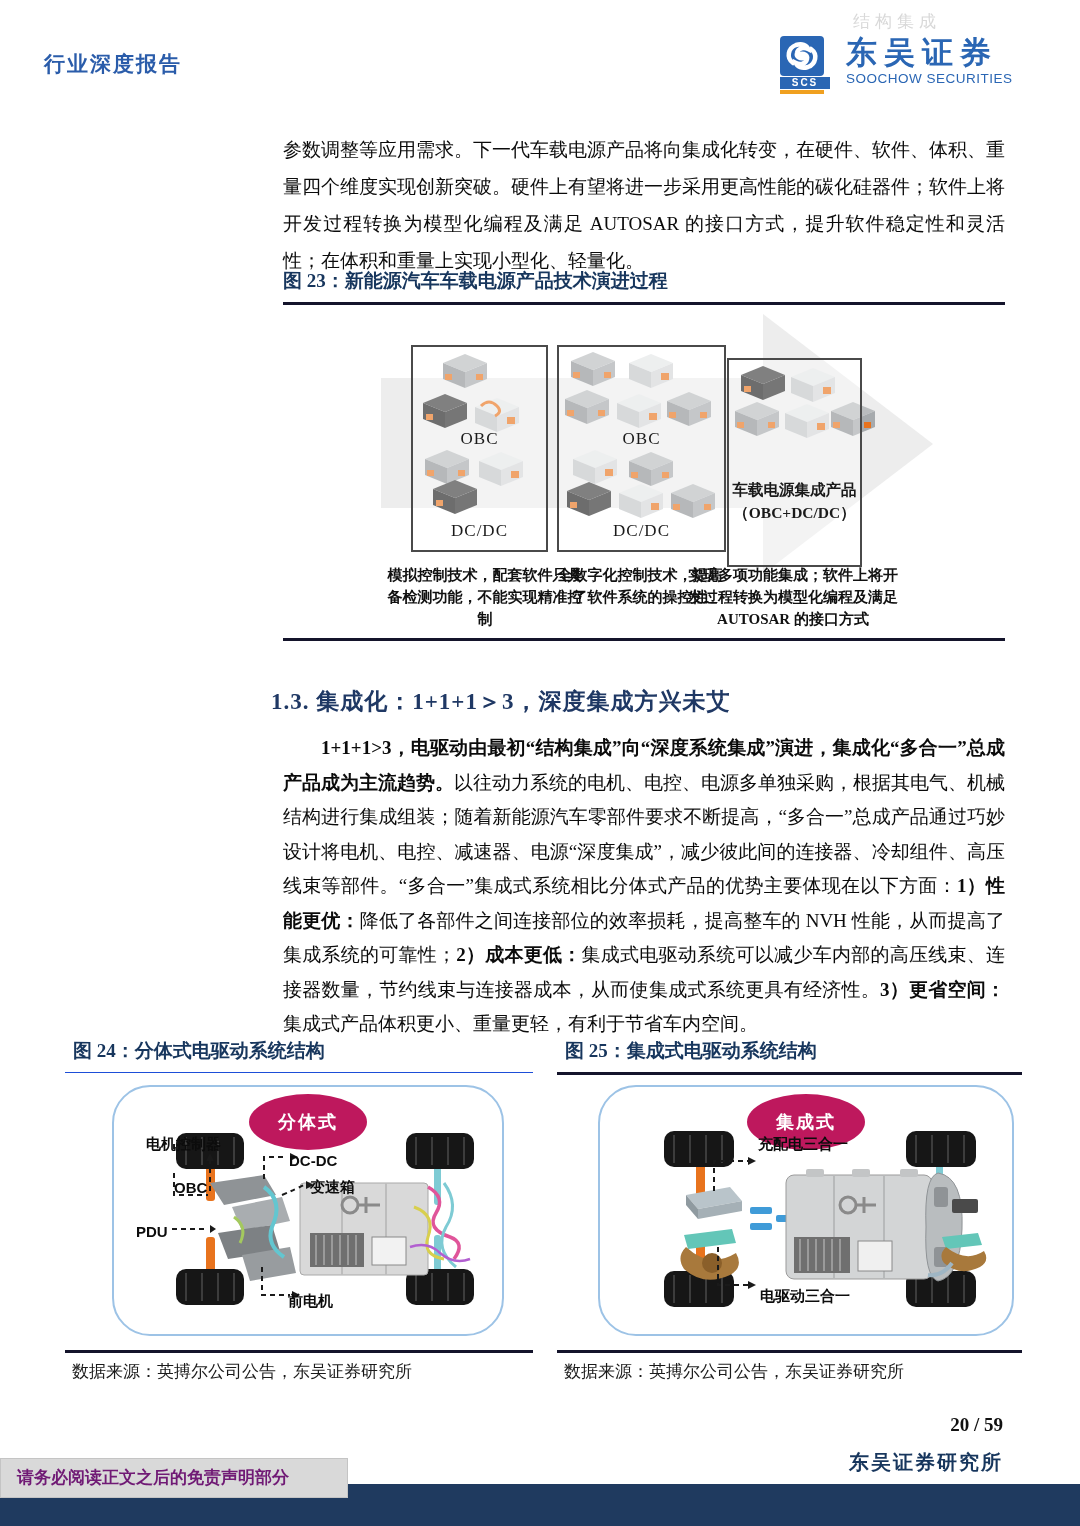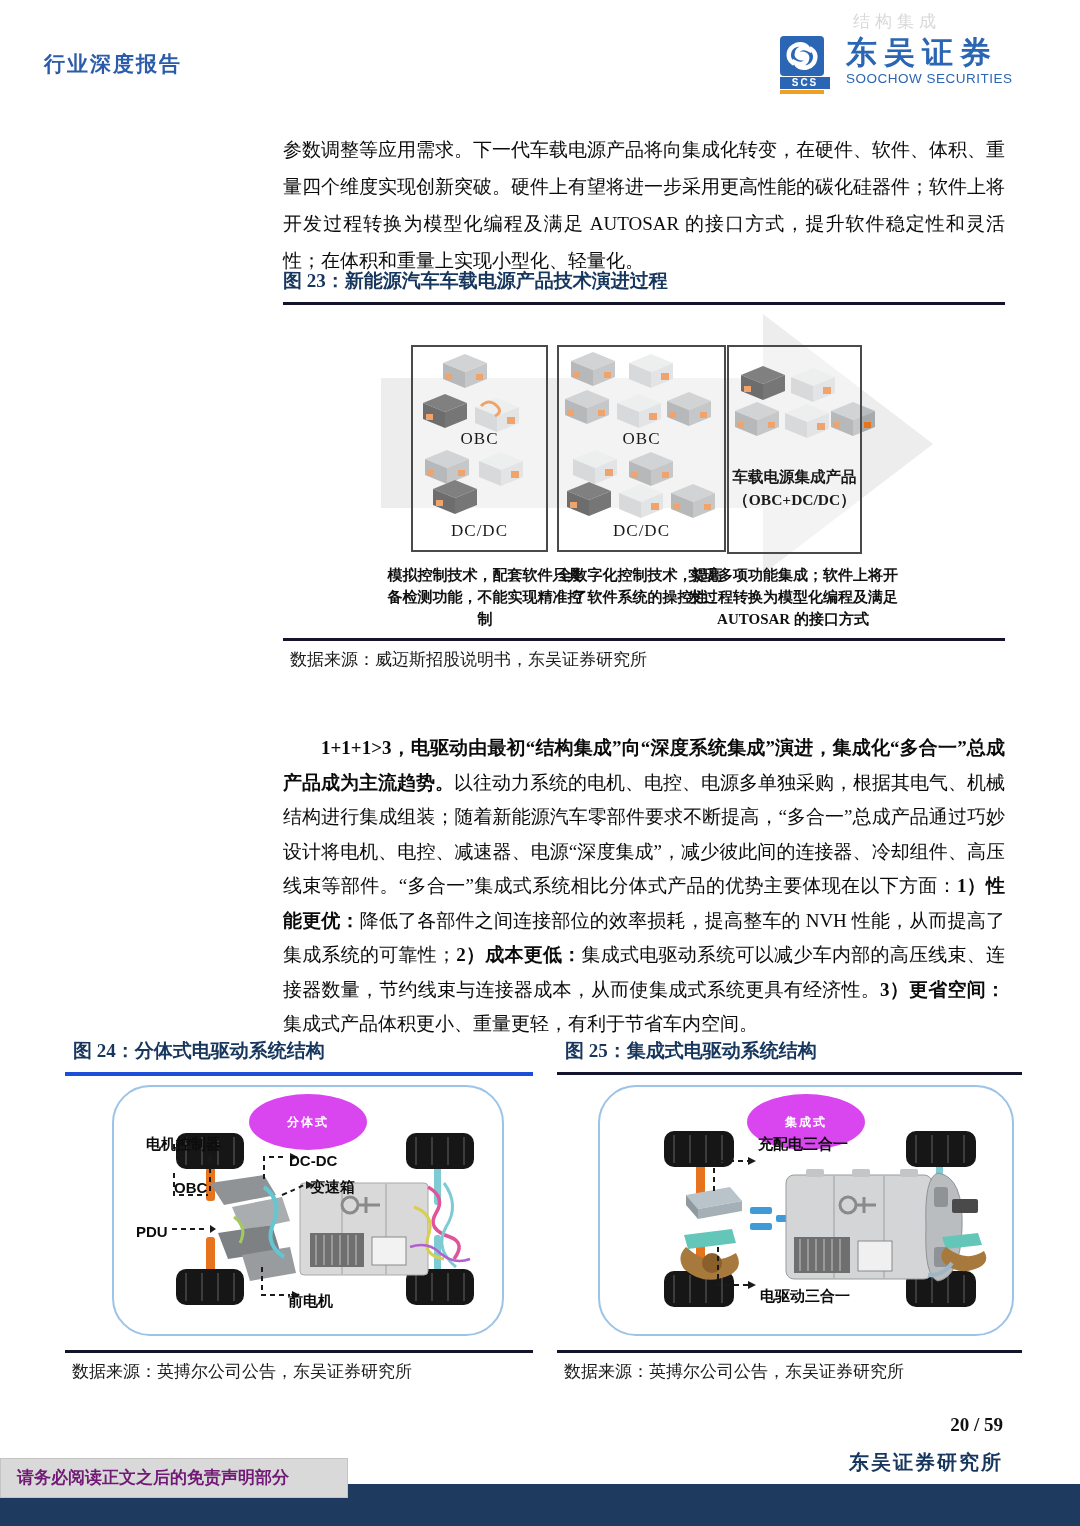--- a/index.html
+++ b/index.html
@@ -27,44 +27,44 @@
   .para2{left:283px;top:731px;line-height:34.5px;text-indent:2em;}
 
   
   .fig-title{font-size:19px;font-weight:bold;color:#17365d;}
   .fig23-title{left:283px;top:268px;width:722px;padding-bottom:8px;border-bottom:3px solid #14142b;}
   .fig23-img{left:283px;top:302px;width:722px;height:334px;}
   .fig23-arrow{left:0;top:0;width:722px;height:334px;}
   .pe-panel{position:absolute;border:2px solid #4a4a4a;background:rgba(255,255,255,0.35);}
   .pe1{left:128px;top:43px;width:133px;height:203px;}
   .pe2{left:274px;top:43px;width:165px;height:203px;}
-  .pe3{left:444px;top:43px;width:131px;height:205px;}
+  .pe3{left:444px;top:56px;width:131px;height:205px;}
   .pe-label{position:absolute;width:100%;text-align:center;font-size:17px;color:#1a1a1a;letter-spacing:1px;}
   .pe-label-obc{top:82px;}
   .pe-label-dc{top:174px;}
   .pe3-text{position:absolute;top:118px;width:100%;text-align:center;font-size:15.5px;font-weight:bold;color:#1a1a1a;line-height:23px;}
   .pe-caption{position:absolute;top:262px;text-align:center;font-size:15px;font-weight:bold;color:#111;line-height:22px;transform:translateX(-50%);}
   .pe-cap1{left:202px;width:200px;}
   .pe-cap2{left:357px;width:175px;}
   .pe-cap3{left:510px;width:215px;}
   .fig23-rule{left:283px;top:638px;width:722px;border-top:3px solid #14142b;}
   .src{font-size:17px;color:#1a1a1a;}
   .fig23-src{left:290px;top:648px;}
 
   
   .sec-head{left:271px;top:686px;font-size:23px;font-weight:bold;color:#1f3864;letter-spacing:1px;}
 
   
-  .figcol-title-l{left:65px;top:1038px;width:468px;padding:0 0 8px 8px;border-bottom:4px solid #1d4ed8;box-sizing:border-box;}
+  .figcol-title-l{left:65px;top:1038px;width:468px;padding:0 0 8px 8px;border-bottom:1px solid #1d4ed8;box-sizing:border-box;}
   .figcol-title-r{left:557px;top:1038px;width:465px;padding:0 0 8px 8px;border-bottom:3px solid #14142b;box-sizing:border-box;}
   .chassis{border:2px solid #9dc3e6;border-radius:38px;background:#fff;overflow:hidden;}
   .ch24{left:112px;top:1085px;width:388px;height:247px;}
   .ch25{left:598px;top:1085px;width:412px;height:247px;}
-  .badge{position:absolute;top:7px;left:50%;transform:translateX(-50%);width:118px;height:56px;background:#d946ef;
-         border-radius:50%;color:#fff;font-size:12px;font-weight:bold;display:flex;align-items:center;justify-content:center;letter-spacing:2px;}
+  .badge{position:absolute;top:7px;left:50%;transform:translateX(-50%);width:118px;height:56px;background:#be185d;
+         border-radius:50%;color:#fff;font-size:18px;font-weight:bold;display:flex;align-items:center;justify-content:center;letter-spacing:2px;}
   .ch-label{position:absolute;font-size:15px;font-weight:bold;color:#0c0c0c;white-space:nowrap;
             font-family:"Liberation Sans","DejaVu Sans",sans-serif;}
   .f24-l-mcu{left:32px;top:48px;}
   .f24-l-obc{left:60px;top:92px;}
   .f24-l-pdu{left:22px;top:136px;}
   .f24-l-dcdc{left:175px;top:65px;}
   .f24-l-gear{left:196px;top:91px;}
   .f24-l-motor{left:174px;top:205px;}
   .f25-l-top{left:158px;top:48px;}
   .f25-l-bot{left:160px;top:200px;}
@@ -176,22 +176,22 @@
         <div>（OBC+DC/DC）</div>
       </div>
     </div>
 
     <div class="pe-caption pe-cap1">模拟控制技术，配套软件只具备检测功能，不能实现精准控制</div>
     <div class="pe-caption pe-cap2">全数字化控制技术，提高了软件系统的操控性</div>
     <div class="pe-caption pe-cap3">实现多项功能集成；软件上将开发过程转换为模型化编程及满足 AUTOSAR 的接口方式</div>
   </div>
 
   <div class="abs fig23-rule"></div>
-  <div class="abs src fig23-src">数据来源：威迈斯招股说明书，东吴证券研究所</div>
-
+
+  <div class="abs sec-head">1.3.  集成化：1+1+1＞3，深度集成方兴未艾</div>
 
   <div class="abs para para2"><span class="bold">1+1+1&gt;3，电驱动由最初“结构集成”向“深度系统集成”演进，集成化“多合一”总成产品成为主流趋势。</span><span>以往动力系统的电机、电控、电源多单独采购，根据其电气、机械结构进行集成组装；随着新能源汽车零部件要求不断提高，“多合一”总成产品通过巧妙设计将电机、电控、减速器、电源“深度集成”，减少彼此间的连接器、冷却组件、高压线束等部件。“多合一”集成式系统相比分体式产品的优势主要体现在以下方面：</span><span class="bold">1）性能更优：</span><span>降低了各部件之间连接部位的效率损耗，提高整车的 NVH 性能，从而提高了集成系统的可靠性；</span><span class="bold">2）成本更低：</span><span>集成式电驱动系统可以减少车内部的高压线束、连接器数量，节约线束与连接器成本，从而使集成式系统更具有经济性。</span><span class="bold">3）更省空间：</span><span>集成式产品体积更小、重量更轻，有利于节省车内空间。</span></div>
 
   <div class="abs fig-title figcol-title-l">图 24：分体式电驱动系统结构</div>
   <div class="abs fig-title figcol-title-r">图 25：集成式电驱动系统结构</div>
 
   <div class="abs chassis ch24">
     <svg width="388" height="247" viewBox="0 0 388 247">
 
       <rect x="92" y="68" width="9" height="46" fill="#e8731d" rx="3"></rect>

